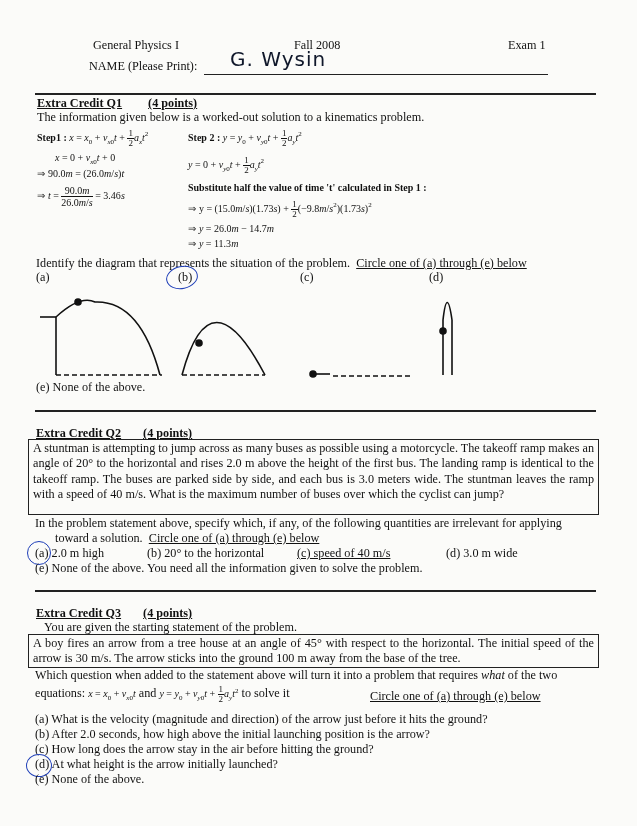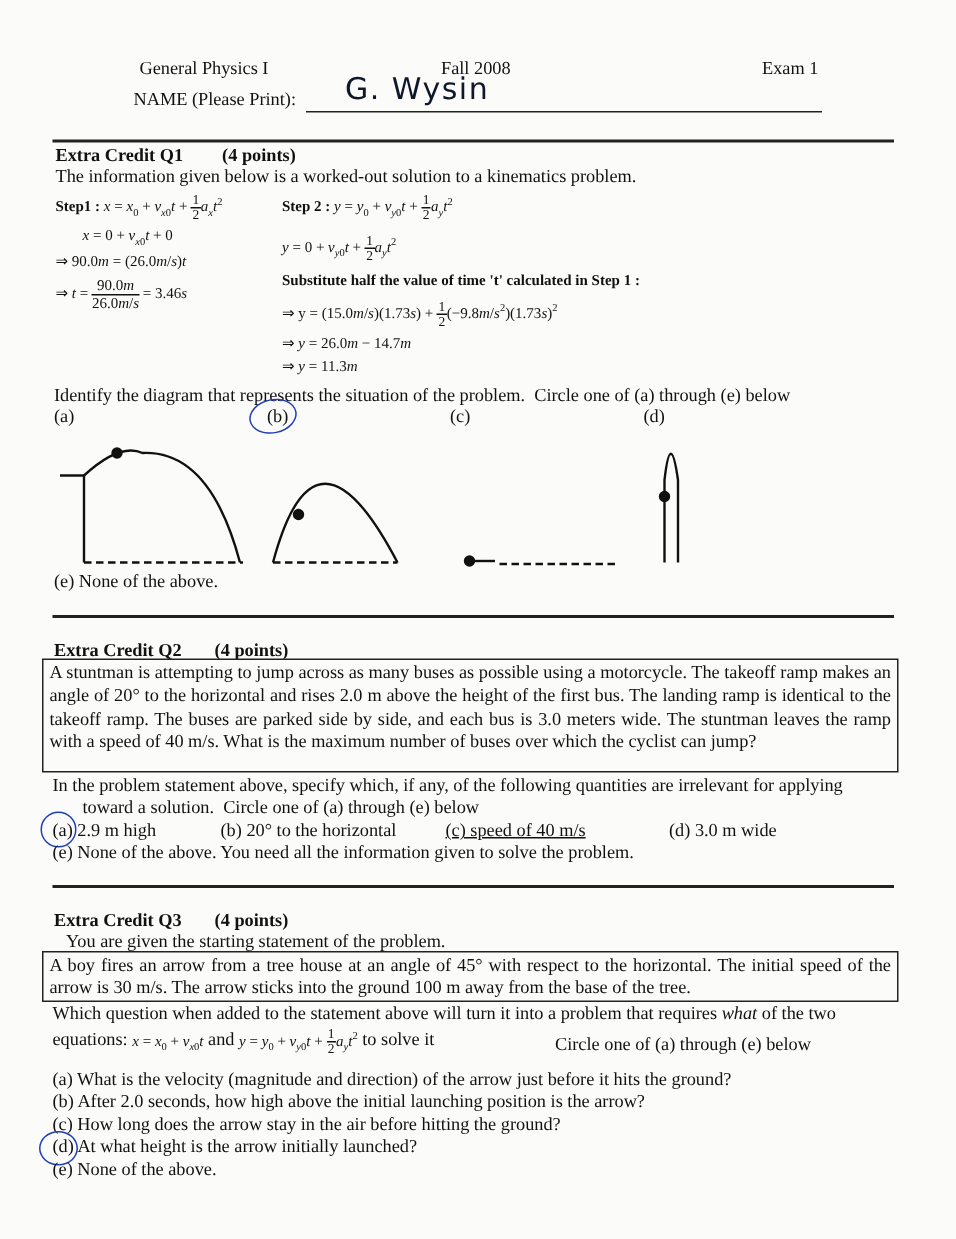--- a/index.html
+++ b/index.html
@@ -1,21 +1,21 @@
 <!DOCTYPE html>
 <html><head>
 <meta charset="utf-8">
 <style>
   html, body { margin:0; padding:0; }
   body { width:637px; height:826px; background:#fbfbf9; position:relative; overflow:hidden;
          font-family:"Liberation Serif", serif; color:#111; font-size:12.2px; }
   .abs { position:absolute; white-space:nowrap; }
   .hand { color:#0f172a; font-family:"DejaVu Sans", sans-serif; }
   .hr { position:absolute; left:35px; width:561px; height:2px; background:#222; }
-  .ul { }
+  .ul { text-decoration:underline; }
   .bold { font-weight:bold; }
   .box { position:absolute; border:1.3px solid #222; box-sizing:border-box; padding:1px 4px;
          white-space:normal; text-align:justify; line-height:15.3px; font-size:12.2px; }
   .math { font-family:"Liberation Serif", serif; font-size:10px; }
   .math i { font-style:italic; }
   .frac { display:inline-block; vertical-align:middle; text-align:center; font-size:9px; line-height:9px; }
   .frac span { display:block; }
   .frac .num { border-bottom:1px solid #111; padding:0 1px; }
   .circ { position:absolute; border:1.6px solid #1f3fb8; border-radius:50%; }
   sup { font-size:7px; }
@@ -91,21 +91,21 @@
 <div class="hr" style="top:410px;"></div>
 
 <div class="abs bold ul" style="left:36px;top:426px;">
   <span>Extra Credit Q2</span><span style="display:inline-block;width:22px;"></span><span>(4 points)</span>
 </div>
 <div class="box" style="left:28px;top:439px;width:571px;height:76px;">A stuntman is attempting to jump across as many buses as possible using a motorcycle.  The takeoff ramp makes an angle of 20° to the horizontal and rises 2.0 m above the height of the first bus.  The landing ramp is identical to the takeoff ramp.  The buses are parked side by side, and each bus is 3.0 meters wide.  The stuntman leaves the ramp with a speed of 40 m/s.  What is the maximum number of buses over which the cyclist can jump?</div>
 <div class="abs" style="left:35px;top:516px;">In the problem statement above, specify which, if any, of the following quantities are irrelevant for applying</div>
 <div class="abs" style="left:55px;top:531px;">
   <span>toward a solution.</span>&nbsp;&nbsp;<span class="ul">Circle one of (a) through (e) below</span>
 </div>
-<div class="abs" style="left:35px;top:546px;">(a) 2.9 m high</div>
+<div class="abs" style="left:35px;top:546px;">(a) 2.0 m high</div>
 <div class="circ" style="left:27px;top:541px;width:22px;height:22px;"></div>
 <div class="abs" style="left:147px;top:546px;">(b) 20° to the horizontal</div>
 <div class="abs" style="left:297px;top:546px;text-decoration:underline;">(c) speed of 40 m/s</div>
 <div class="abs" style="left:446px;top:546px;">(d) 3.0 m wide</div>
 <div class="abs" style="left:35px;top:561px;">(e) None of the above.  You need all the information given to solve the problem.</div>
 
 <div class="hr" style="top:590px;"></div>
 
 <div class="abs bold ul" style="left:36px;top:606px;">
   <span>Extra Credit Q3</span><span style="display:inline-block;width:22px;"></span><span>(4 points)</span>

